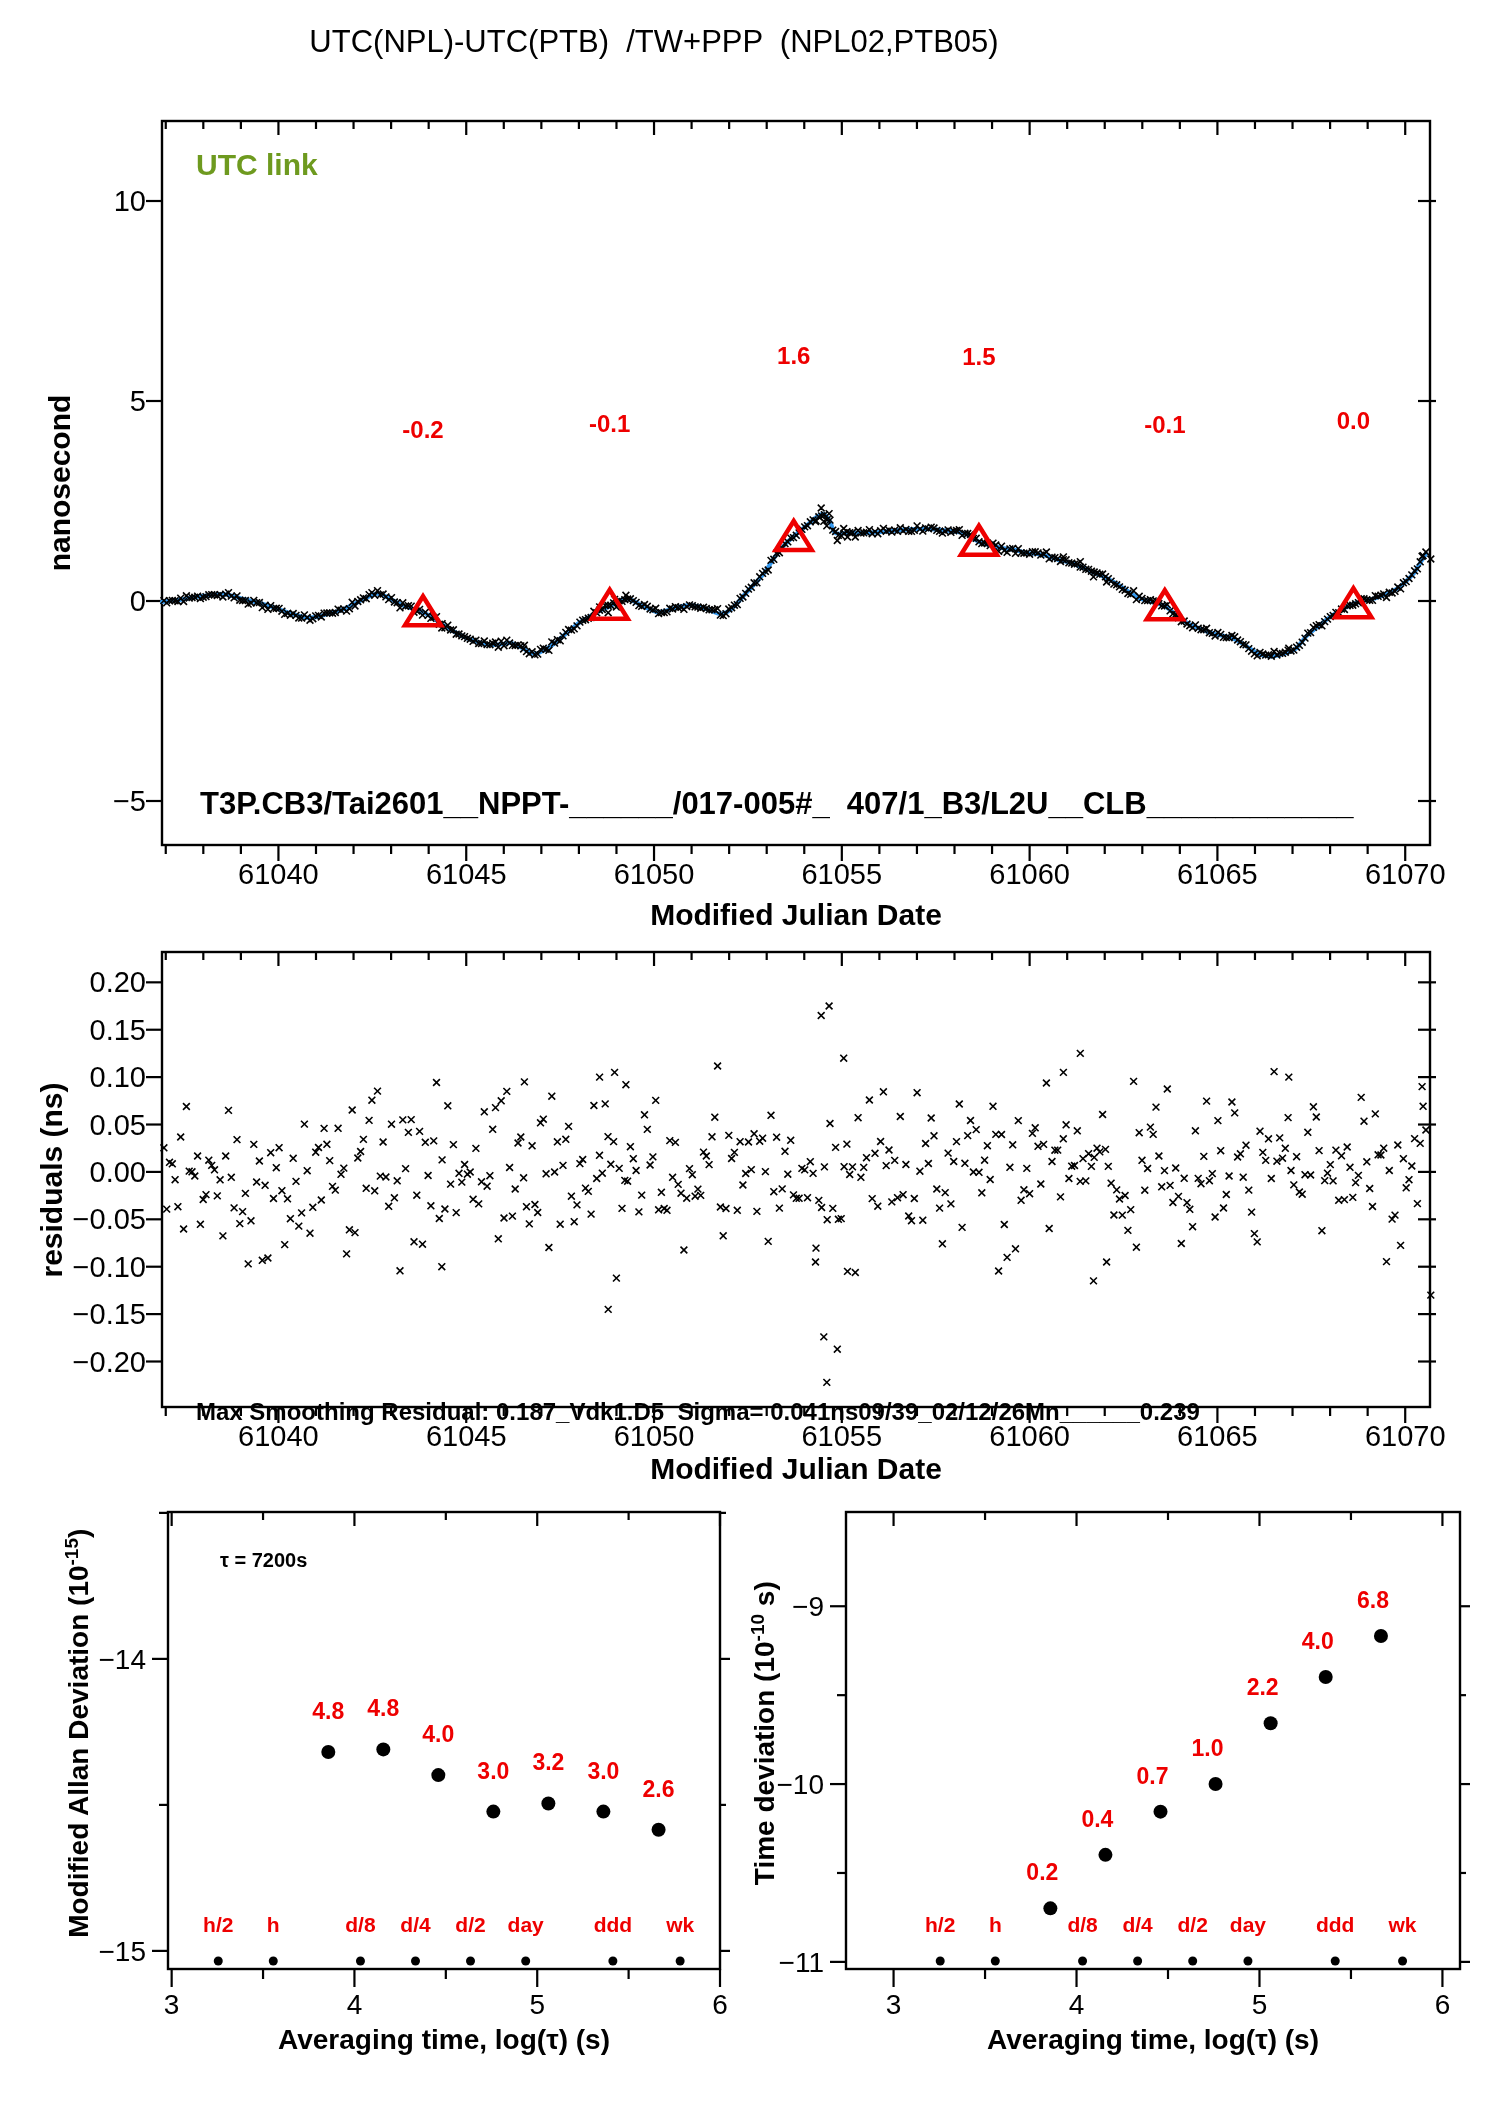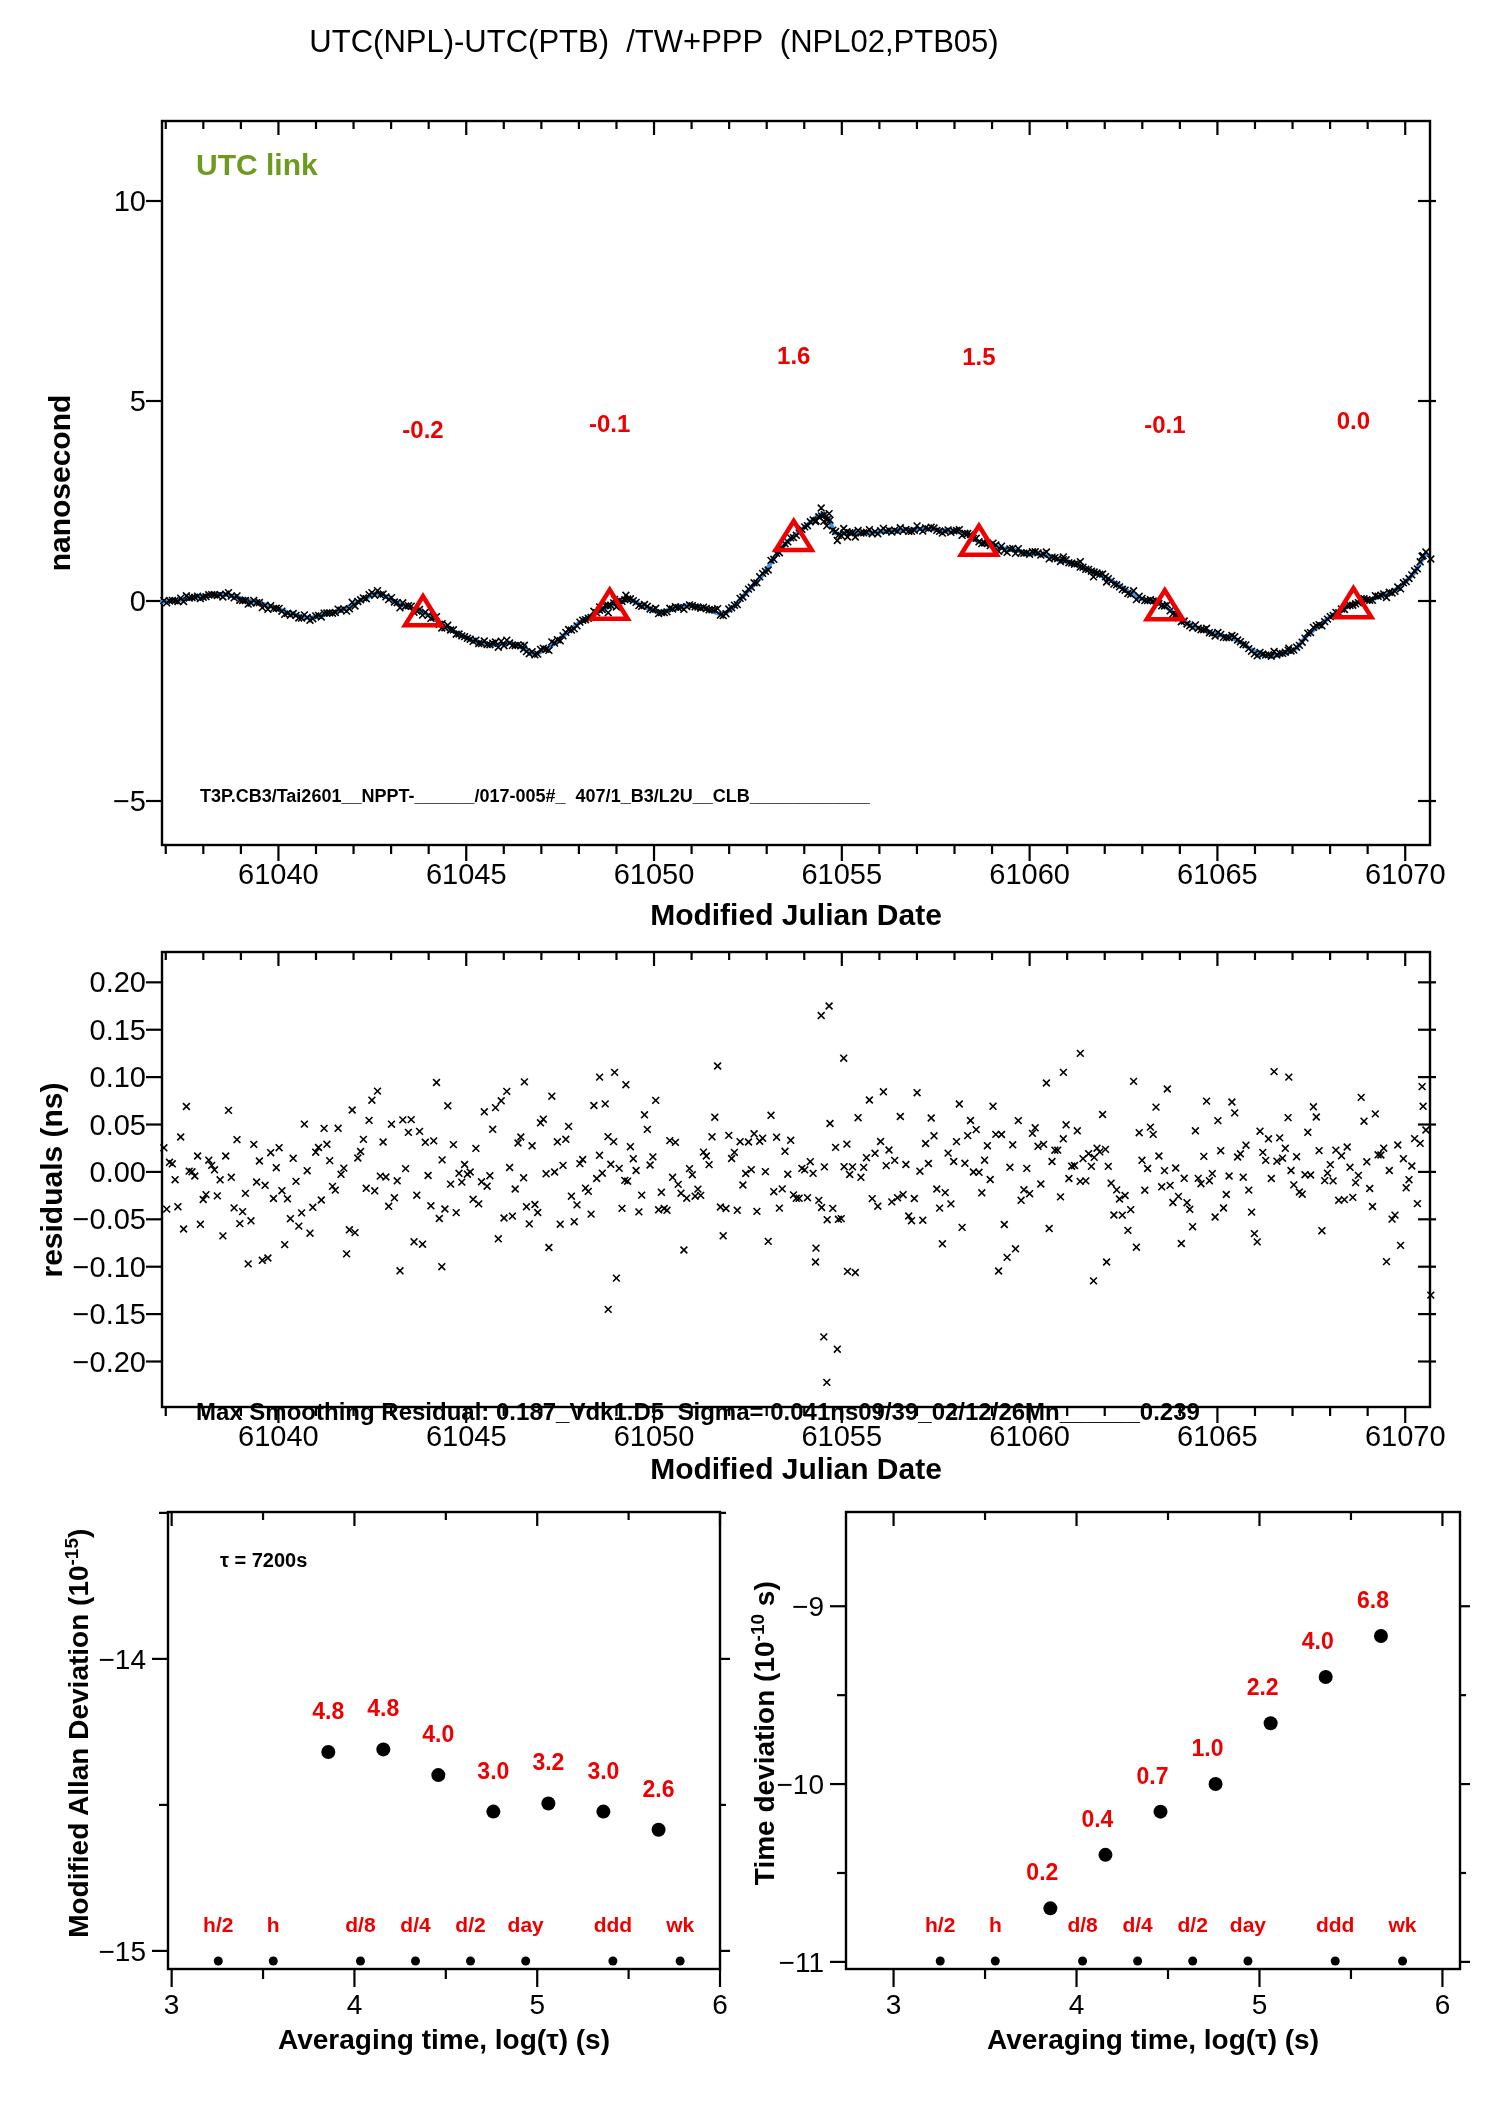--- a/index.html
+++ b/index.html
@@ -1296,21 +1296,21 @@
       <circle cx="1380.9630512514898" cy="1635.9412451361868" r="7" fill="#000"></circle>
       <text x="1372.9630512514898" y="1607.9412451361868" font-size="23" font-weight="bold" fill="#ee0000" text-anchor="middle">6.8</text>
     </g>
   </svg>
 
 
 <div class="abs" style="left:0;top:24px;width:1308px;text-align:center;font-size:31px;">UTC(NPL)-UTC(PTB)  /TW+PPP  (NPL02,PTB05)</div>
 
 <div class="abs" style="left:196px;top:148px;font-size:30px;font-weight:bold;color:#6e9a1f;">UTC link</div>
 
-<div class="abs" style="left:200px;top:786px;font-size:18px;font-weight:bold;">T3P.CB3/Tai2601__NPPT-______/017-005#_  407/1_B3/L2U__CLB____________</div>
+<div class="abs" style="left:200px;top:786px;font-size:31px;font-weight:bold;">T3P.CB3/Tai2601__NPPT-______/017-005#_  407/1_B3/L2U__CLB____________</div>
 
 <div class="abs" style="left:162px;top:898px;width:1268px;text-align:center;font-size:30px;font-weight:bold;">Modified Julian Date</div>
 
 <div class="vlab" style="left:60px;top:483px;font-size:30px;">nanosecond</div>
 
 <div class="vlab" style="left:52px;top:1180px;font-size:30px;">residuals (ns)</div>
 
 <div class="abs" style="left:196px;top:1398px;font-size:24px;font-weight:bold;">Max Smoothing Residual: 0.187_Vdk1.D5  Sigma= 0.041ns09/39_02/12/26Mn______0.239</div>
 
 <div class="abs" style="left:162px;top:1452px;width:1268px;text-align:center;font-size:30px;font-weight:bold;">Modified Julian Date</div>

